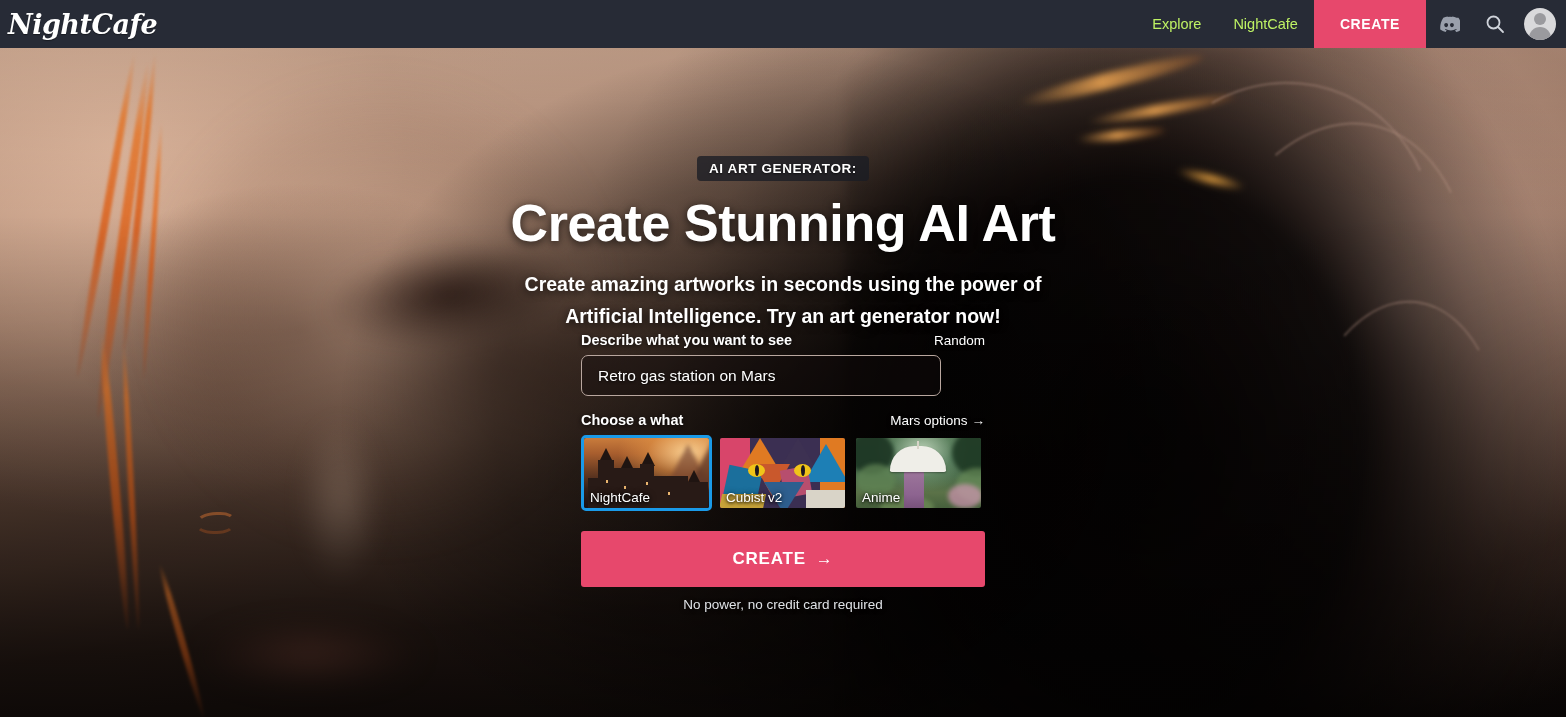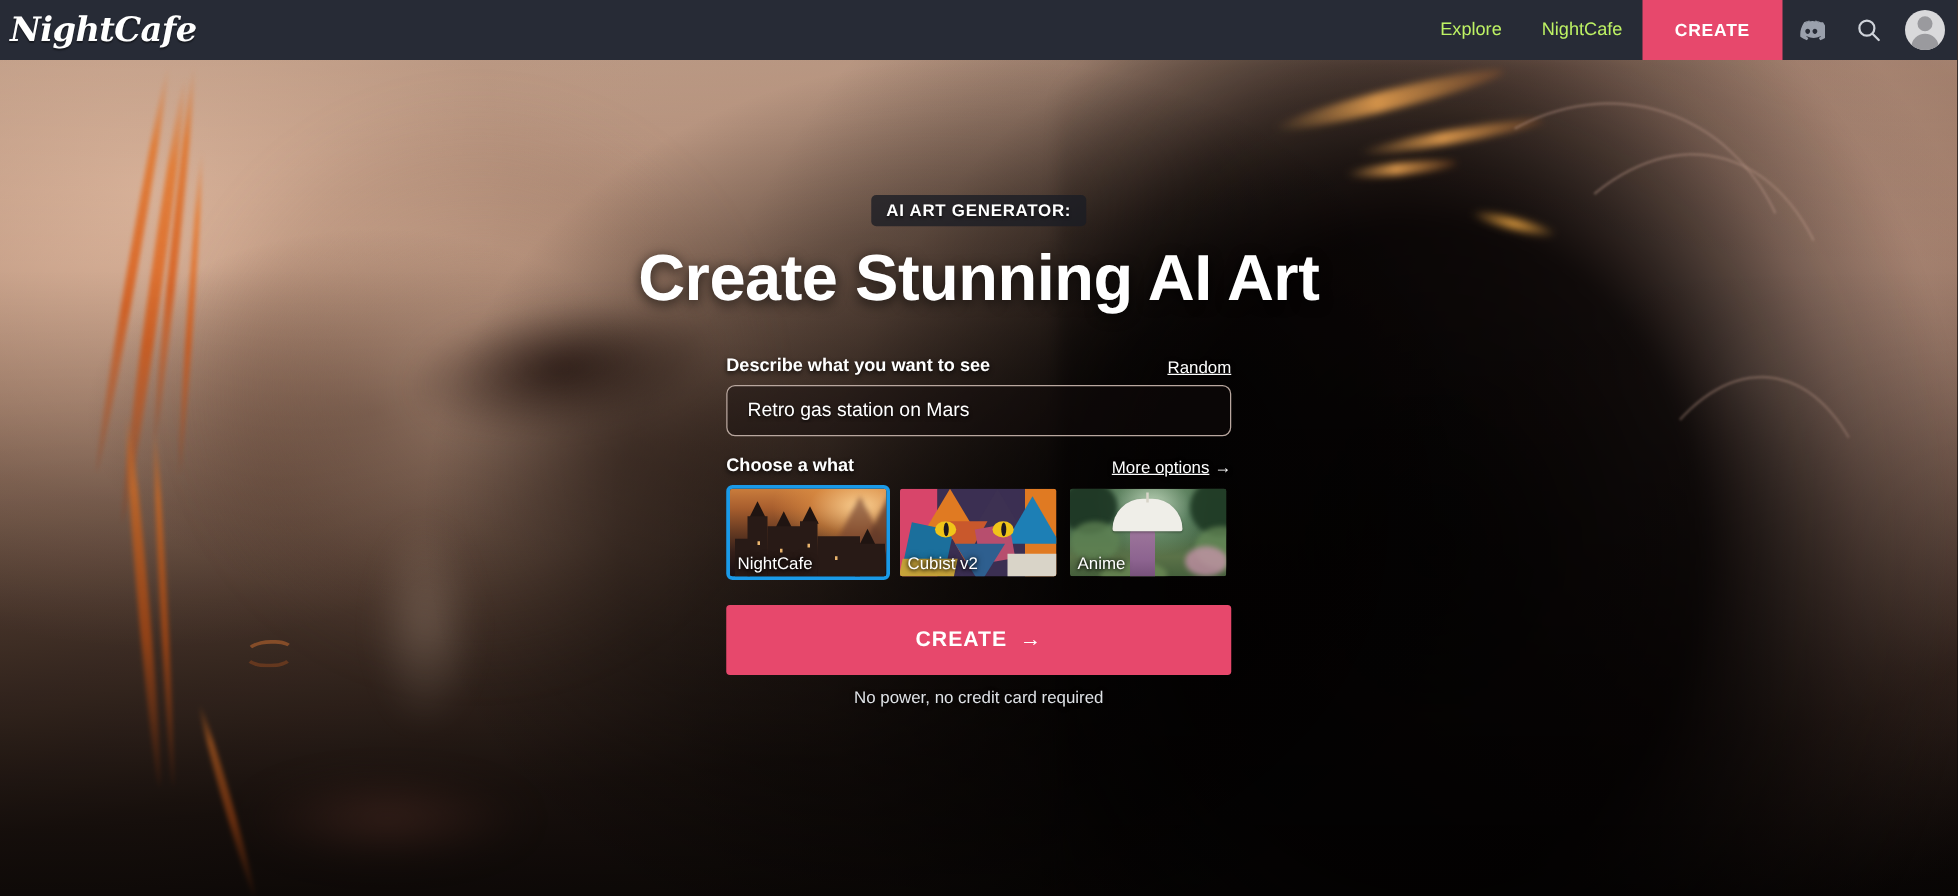--- a/index.html
+++ b/index.html
@@ -196,37 +196,37 @@
     text-align: center; line-height: 1.08;
   }
   .sub {
     margin-top: 18px;
     color: #fff; font-size: 19.5px; font-weight: 600; line-height: 1.62;
     text-align: center; max-width: 560px;
     text-shadow: 0 2px 8px rgba(0,0,0,0.8);
   }
 
   
-  .form { width: 404px; margin-top: 34px; }
+  .form { width: 404px; }
   .row {
     display: flex; align-items: flex-end; justify-content: space-between;
     margin-bottom: 7px;
   }
   .field-label {
     color: #fff; font-size: 14.5px; font-weight: 700;
     text-shadow: 0 1px 4px rgba(0,0,0,0.85);
   }
   .link {
-    color: #fff; font-size: 13.5px; text-decoration: underline; cursor: pointer;
+    color: #fff; font-size: 13.5px; cursor: pointer;
     text-shadow: 0 1px 4px rgba(0,0,0,0.85); white-space: nowrap;
   }
   .link .arrow { text-decoration: none; display: inline-block; margin-left: 4px; }
 
   .prompt-input {
-    width: 404px; height: 41px;
+    width: 360px; height: 41px;
     background: rgba(20,13,11,0.42);
     border: 1px solid #b9a79f;
     border-radius: 7px;
     color: #fff; font-size: 15.5px;
     padding: 0 16px;
     font-family: "Liberation Sans", sans-serif;
     outline: none;
     text-shadow: 0 1px 3px rgba(0,0,0,0.8);
   }
   .prompt-input::placeholder { color: #c5b8b2; }
@@ -418,34 +418,35 @@
         </svg>
       </div>
 
       <div class="avatar"></div>
     </div>
   </div>
 
   <div class="hero">
     <div class="eyebrow">AI ART GENERATOR:</div>
     <h1 class="h1">Create Stunning AI Art</h1>
+    <p class="sub">Create amazing artworks in seconds using the power of Artificial Intelligence. Try an art generator now!</p>
 
     <div class="form">
 
       <div class="row">
         <span class="field-label">Describe what you want to see</span>
         <span class="link">Random</span>
       </div>
 
       <input class="prompt-input" type="text" value="Retro gas station on Mars" placeholder="Describe what you want to see" style="">
       
 
       <div class="row" style="margin-top:16px">
         <span class="field-label">Choose a what</span>
-        <span class="link"><span>More options</span><span class="arrow">→</span></span>
+        <span class="link"><span>Mars options</span><span class="arrow">→</span></span>
       </div>
 
       <div class="styles-row">
 
         <div class="style-card selected">
           <div class="thumb t-castle">
             <span class="mnt m1"></span>
               <span class="mnt m2"></span>
             <span class="spire sp1"></span>
               <span class="spire sp2"></span>

